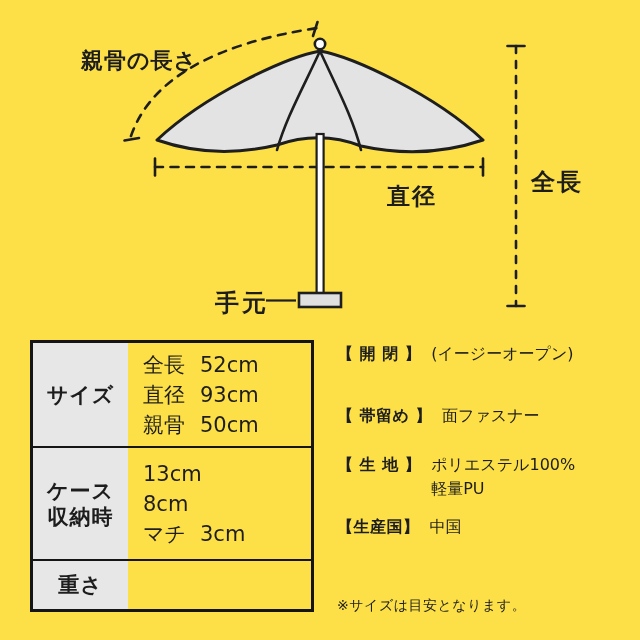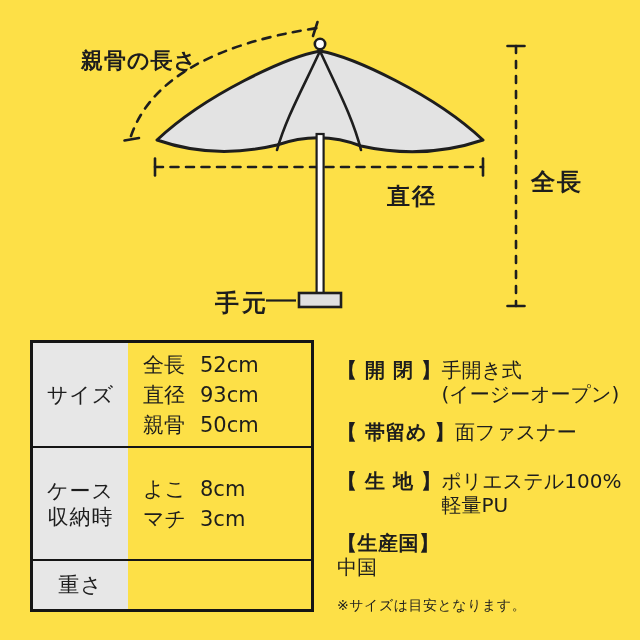--- a/index.html
+++ b/index.html
@@ -13,29 +13,29 @@
   }
   
   .size-table{
     position:absolute;left:30px;top:340px;width:278px;height:266px;
     border:3px solid #151515;display:grid;
     grid-template-columns:95px 1fr;grid-template-rows:105px 113px 1fr;
   }
   .st-cell{display:flex;align-items:center;}
   .st-head{
     background:#e7e7e7;justify-content:center;text-align:center;
-    font-weight:400;font-size:21px;letter-spacing:1px;white-space:pre-line;line-height:26px;
+    font-weight:700;font-size:21px;letter-spacing:1px;white-space:pre-line;line-height:26px;
   }
   .st-val{flex-direction:column;justify-content:center;align-items:flex-start;padding-left:15px;}
   .st-border{border-bottom:2.5px solid #151515;}
   .st-line{display:flex;line-height:30px;font-size:21px;}
   .st-line .lbl{width:57px;display:inline-block;}
   .st-line .val{display:inline-block;}
   
-  .spec-row{position:absolute;left:337px;display:flex;font-size:20px;line-height:24px;margin-top:16px;}
+  .spec-row{position:absolute;left:337px;display:flex;gap:10px;font-size:16px;line-height:24px;}
   .spec-bracket{font-weight:700;white-space:nowrap;letter-spacing:0.5px;}
   .spec-lines{display:flex;flex-direction:column;font-weight:500;}
   .note{
     position:absolute;left:337px;top:597px;font-size:14px;font-weight:400;letter-spacing:0.5px;
   }
 </style>
 </head>
 <body>
 
 <div class="stage">
@@ -92,59 +92,58 @@
       <div class="st-line">
         <span class="lbl">親骨</span>
         <span class="val">50cm</span>
       </div>
     </div>
 
     <div class="st-cell st-head st-border">ケース
 収納時</div>
     <div class="st-cell st-val st-border">
       <div class="st-line">
+        <span class="val">13cm</span>
       </div>
       <div class="st-line">
-        <span class="lbl">よこ</span>
         <span class="val">8cm</span>
       </div>
       <div class="st-line">
         <span class="lbl">マチ</span>
         <span class="val">3cm</span>
       </div>
     </div>
 
     <div class="st-cell st-head">重さ</div>
   </div>
 
   
   <div class="spec-row" style="top:342px;">
     <span class="spec-bracket">【 開 閉 】</span>
     <span class="spec-lines">
-      <span>手開き式</span>
       <span>(イージーオープン)</span>
     </span>
   </div>
 
   <div class="spec-row" style="top:404px;text-align:center;">
     <span class="spec-bracket">【 帯留め 】</span>
     <span class="spec-lines">
       <span>面ファスナー</span>
     </span>
   </div>
 
   <div class="spec-row" style="top:453px;">
     <span class="spec-bracket">【 生 地 】</span>
     <span class="spec-lines">
       <span>ポリエステル100%</span>
       <span>軽量PU</span>
     </span>
   </div>
 
-  <div class="spec-row" style="top:515px;flex-direction:column;">
+  <div class="spec-row" style="top:515px;">
     <span class="spec-bracket">【生産国】</span>
     <span class="spec-lines">
       <span>中国</span>
     </span>
   </div>
 
   <div class="note">※サイズは目安となります。</div>
 
 </div>
 

